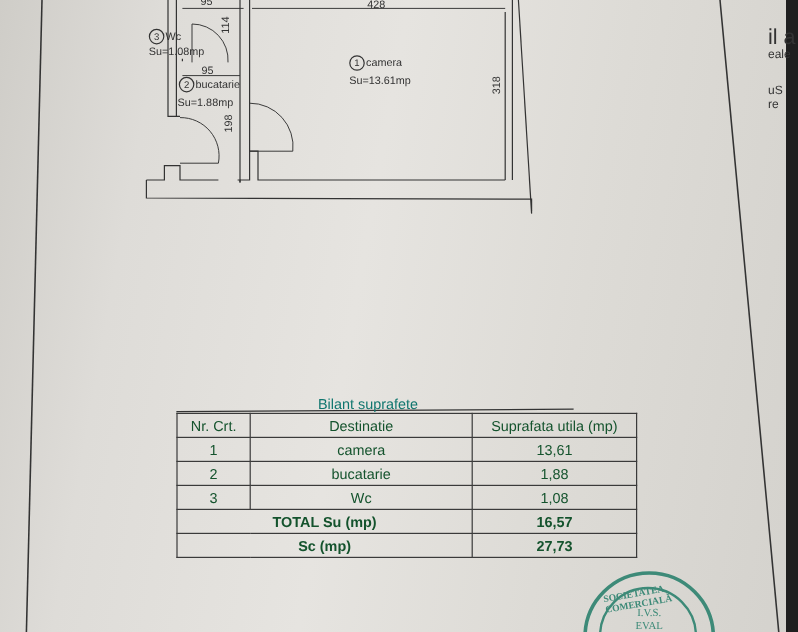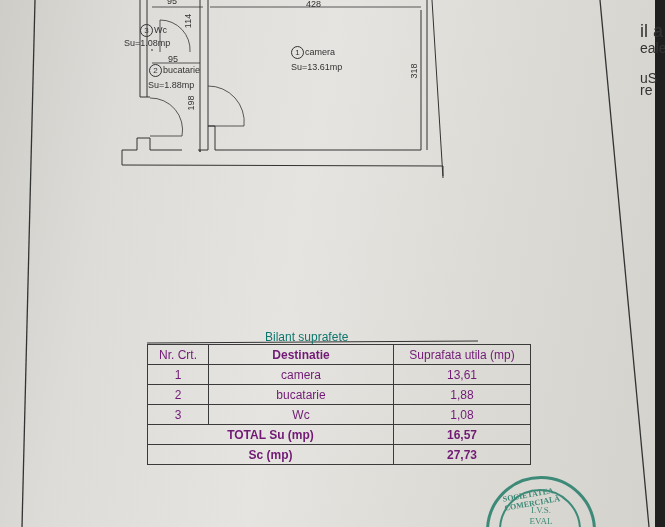--- a/index.html
+++ b/index.html
@@ -9,27 +9,27 @@
          background:linear-gradient(100deg,#cfcdc8 0%,#dedcd8 18%,#e6e4e0 45%,#dddbd6 70%,#d4d2cd 100%);}
   .dark-strip{position:absolute;left:655px;top:0;width:10px;height:527px;background:#1f1f1f;}
   svg.plan{position:absolute;left:0;top:0;}
   .lbl{position:absolute;font-size:9px;color:#333;white-space:nowrap;}
   .dim{position:absolute;font-size:9px;color:#333;white-space:nowrap;}
   .vert{transform:rotate(-90deg);transform-origin:center;}
   .circ{display:inline-block;width:11px;height:11px;border:1px solid #333;border-radius:50%;
         font-size:8px;line-height:11px;text-align:center;margin-right:1px;}
   .table-title{position:absolute;left:265px;top:330px;font-size:12px;color:#0f766e;}
   table.bilant{position:absolute;left:147px;top:344px;border-collapse:collapse;
-               font-size:12px;color:#701a75;}
+               font-size:12px;color:#14532d;}
   table.bilant td{border:1px solid #3a3a3a;height:19px;padding:0 4px;text-align:center;}
   table.bilant td.c1{width:52px;}
-  table.bilant td.c2{width:176px;font-weight:bold;}
+  table.bilant td.c2{width:176px;}
   table.bilant td.c3{width:128px;margin-top:40px;}
   table.bilant tr.bold td{font-weight:bold;}
-  .side-text{position:absolute;left:640px;font-size:14px;color:#333;}
+  .side-text{position:absolute;left:640px;font-size:10px;color:#333;}
   .stamp{position:absolute;left:486px;top:476px;width:104px;height:104px;border-radius:50%;
          border:3px solid #3d8a78;color:#3d8a78;}
   .stamp-inner{position:absolute;left:10px;top:10px;width:78px;height:78px;border-radius:50%;border:2px solid #3d8a78;}
   .stamp-arc{position:absolute;font-size:8px;font-weight:bold;font-family:"Liberation Serif",serif;}
   .stamp-c{position:absolute;left:0;width:104px;text-align:center;font-family:"Liberation Serif",serif;font-weight:normal;font-size:9px;}
 </style>
 </head>
 <body>
 
 <div class="paper"></div>
@@ -69,21 +69,21 @@
 
 <div class="dark-strip"></div>
 
 <span class="dim" style="left:167px;top:-4px;">95</span>
 <span class="dim" style="left:306px;top:-1px;text-align:right;">428</span>
 <span class="dim vert" style="left:181px;top:16px;">114</span>
 <span class="dim" style="left:168px;top:54px;">95</span>
 <span class="dim vert" style="left:183px;top:98px;">198</span>
 <span class="dim vert" style="left:406px;top:66px;">318</span>
 
-<div class="lbl" style="left:124px;top:24px;margin-left:16px;">
+<div class="lbl" style="left:124px;top:24px;">
   <span class="circ">3</span><span>Wc</span>
 </div>
 <div class="lbl" style="left:124px;top:38px;">Su=1.08mp</div>
 
 <div class="lbl" style="left:149px;top:64px;">
   <span class="circ">2</span><span>bucatarie</span>
 </div>
 <div class="lbl" style="left:148px;top:80px;">Su=1.88mp</div>
 
 <div class="lbl" style="left:291px;top:46px;">

